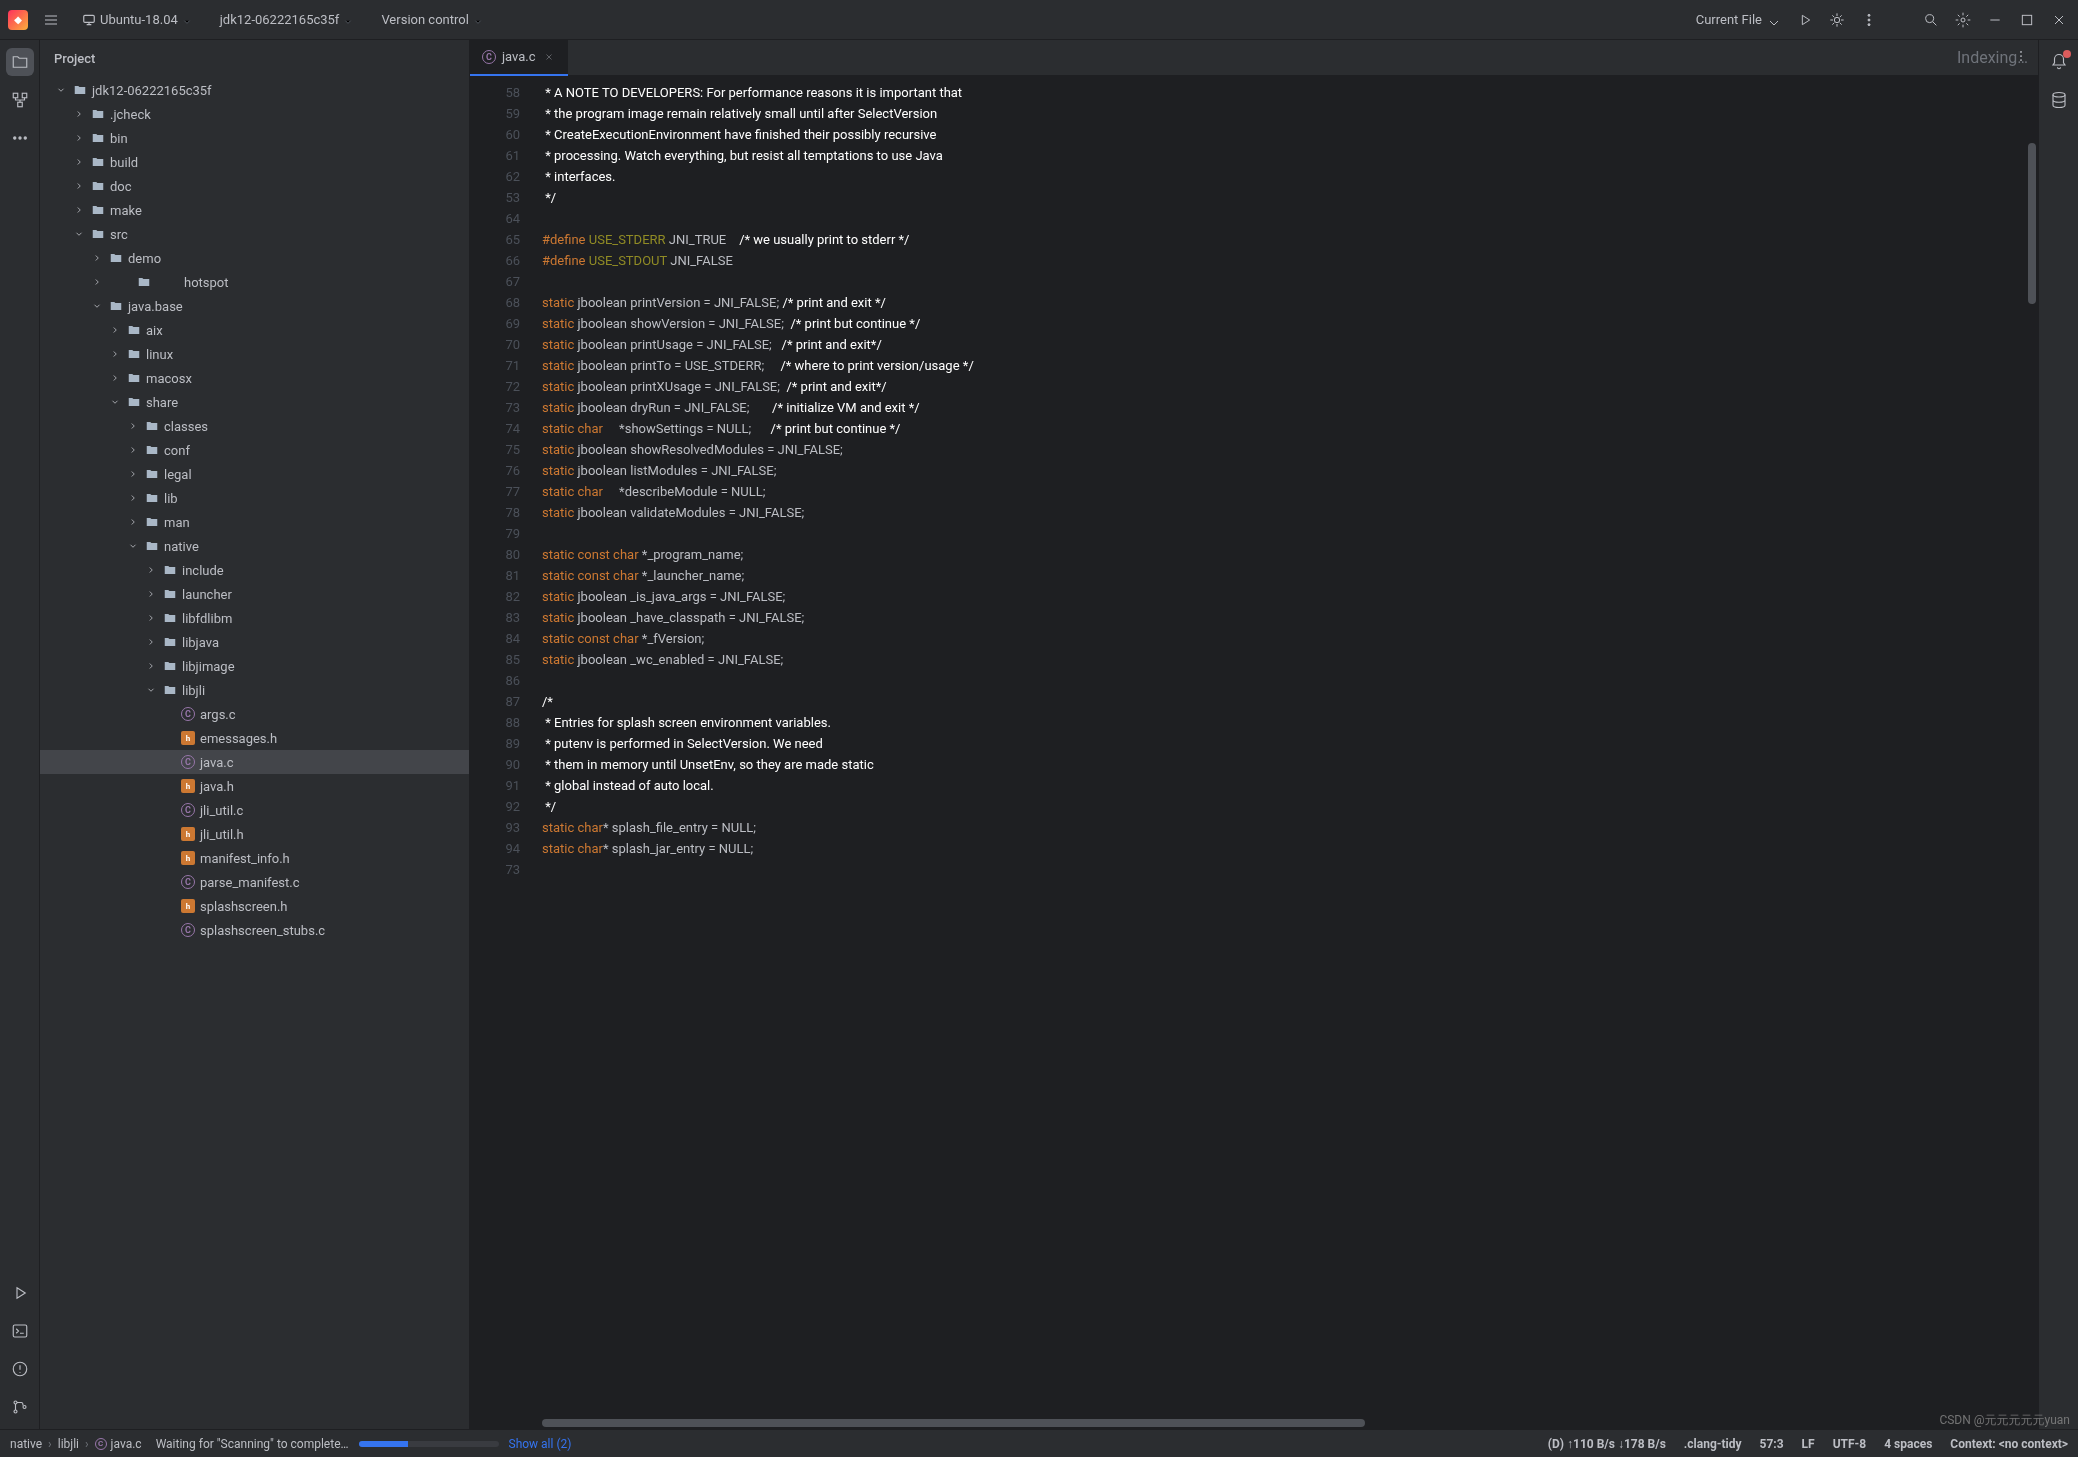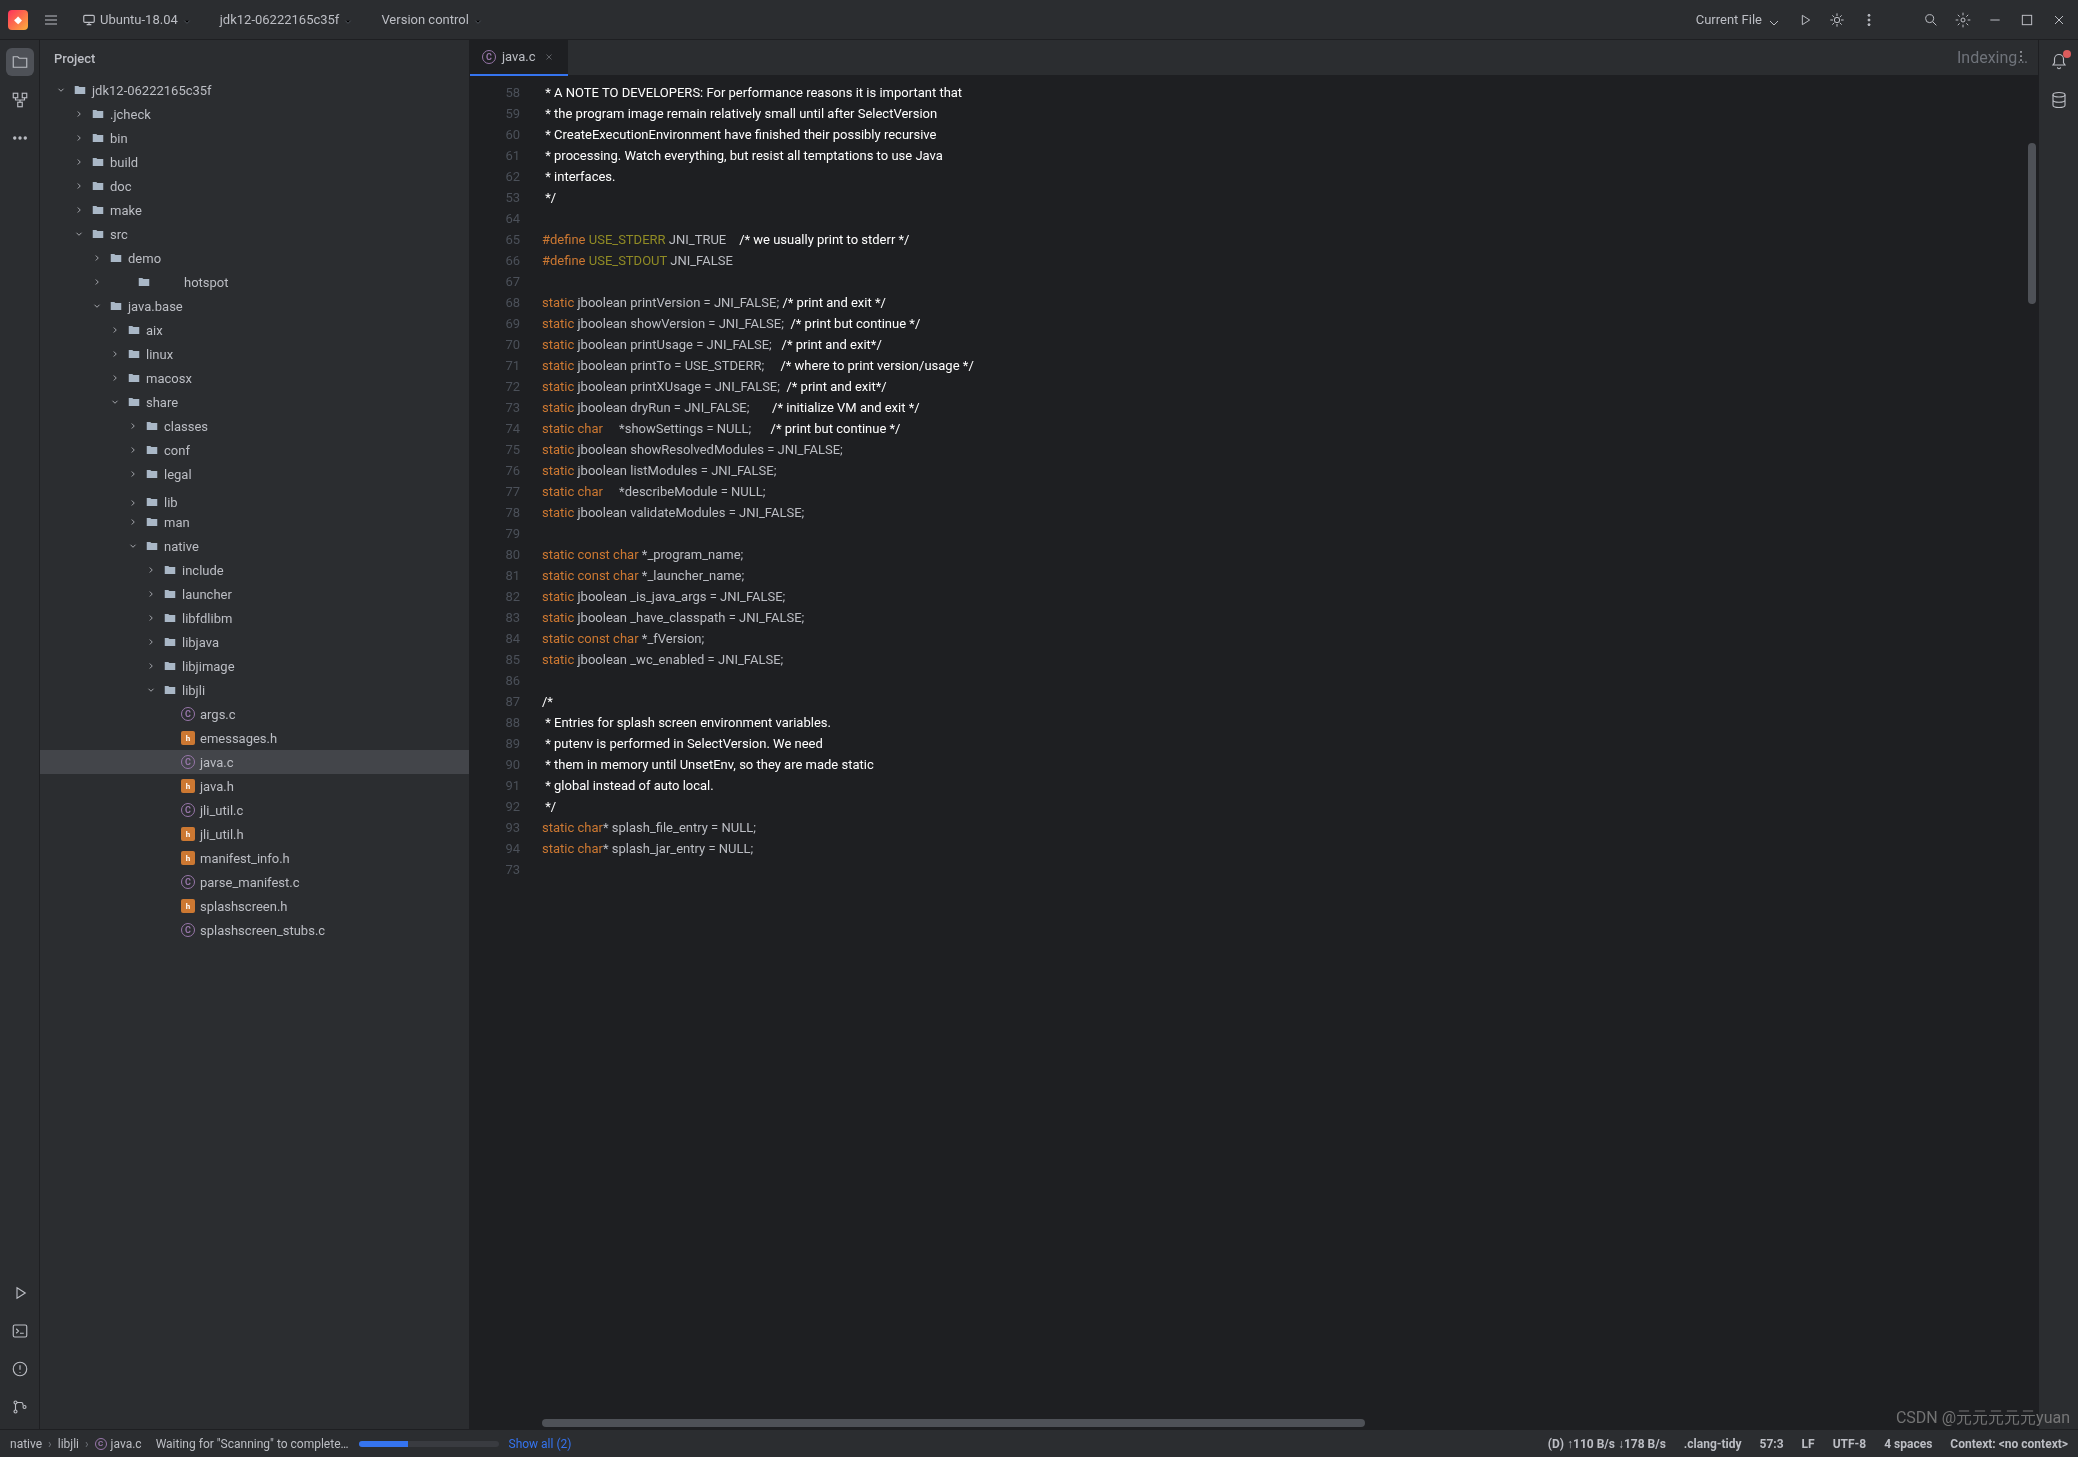--- a/index.html
+++ b/index.html
@@ -75,21 +75,21 @@
 
 
 .status { height:28px; background:#2b2d30; border-top:1px solid #1e1f22; display:flex; align-items:center; padding:0 10px; gap:14px; font-size:12px; color:#bcbec4; }
 .crumbs { display:flex; align-items:center; gap:6px; }
 .crumb-sep { color:#6f737a; }
 .status-center { display:flex; align-items:center; gap:10px; }
 .progress { width:140px; height:6px; background:#393b40; border-radius:3px; overflow:hidden; position:relative; }
 .progress-fill { height:100%; width:35%; background:#3574f0; }
 .link { color:#3574f0; cursor:pointer; }
 .status-right { margin-left:auto; display:flex; align-items:center; gap:18px;font-weight:bold; }
-.csdn { position:absolute; right:8px; bottom:28px; font-size:16px; color:#888; opacity:.8; }
+.csdn { position:absolute; right:8px; bottom:28px; font-size:12px; color:#888; opacity:.8; }
 .dot-badge { position:absolute; width:8px; height:8px; background:#db5c5c; border-radius:50%; top:2px; right:2px; }
 
 
 ::-webkit-scrollbar { width:10px; height:10px; }
 ::-webkit-scrollbar-thumb { background:#4e5157; border-radius:5px; }
 ::-webkit-scrollbar-track { background:transparent; }
 </style>
 </head>
 <body>
 
@@ -451,21 +451,21 @@
                 <path d="M9 6l6 6-6 6"></path>
               </svg>
             </span>
             <span class="tree-icon folder-icon">
               <svg width="14" height="14" viewBox="0 0 24 24">
                 <path d="M3 5h6l2 2h10v12H3z"></path>
               </svg>
             </span>
             <span class="tree-label">legal</span>
           </div>
-          <div class="tree-row" style="padding-left: 86px; align-items: flex-end;">
+          <div class="tree-row" style="padding-left: 86px;">
             <span class="tree-chev">
               <svg viewBox="0 0 24 24">
                 <path d="M9 6l6 6-6 6"></path>
               </svg>
             </span>
             <span class="tree-icon folder-icon">
               <svg width="14" height="14" viewBox="0 0 24 24">
                 <path d="M3 5h6l2 2h10v12H3z"></path>
               </svg>
             </span>

